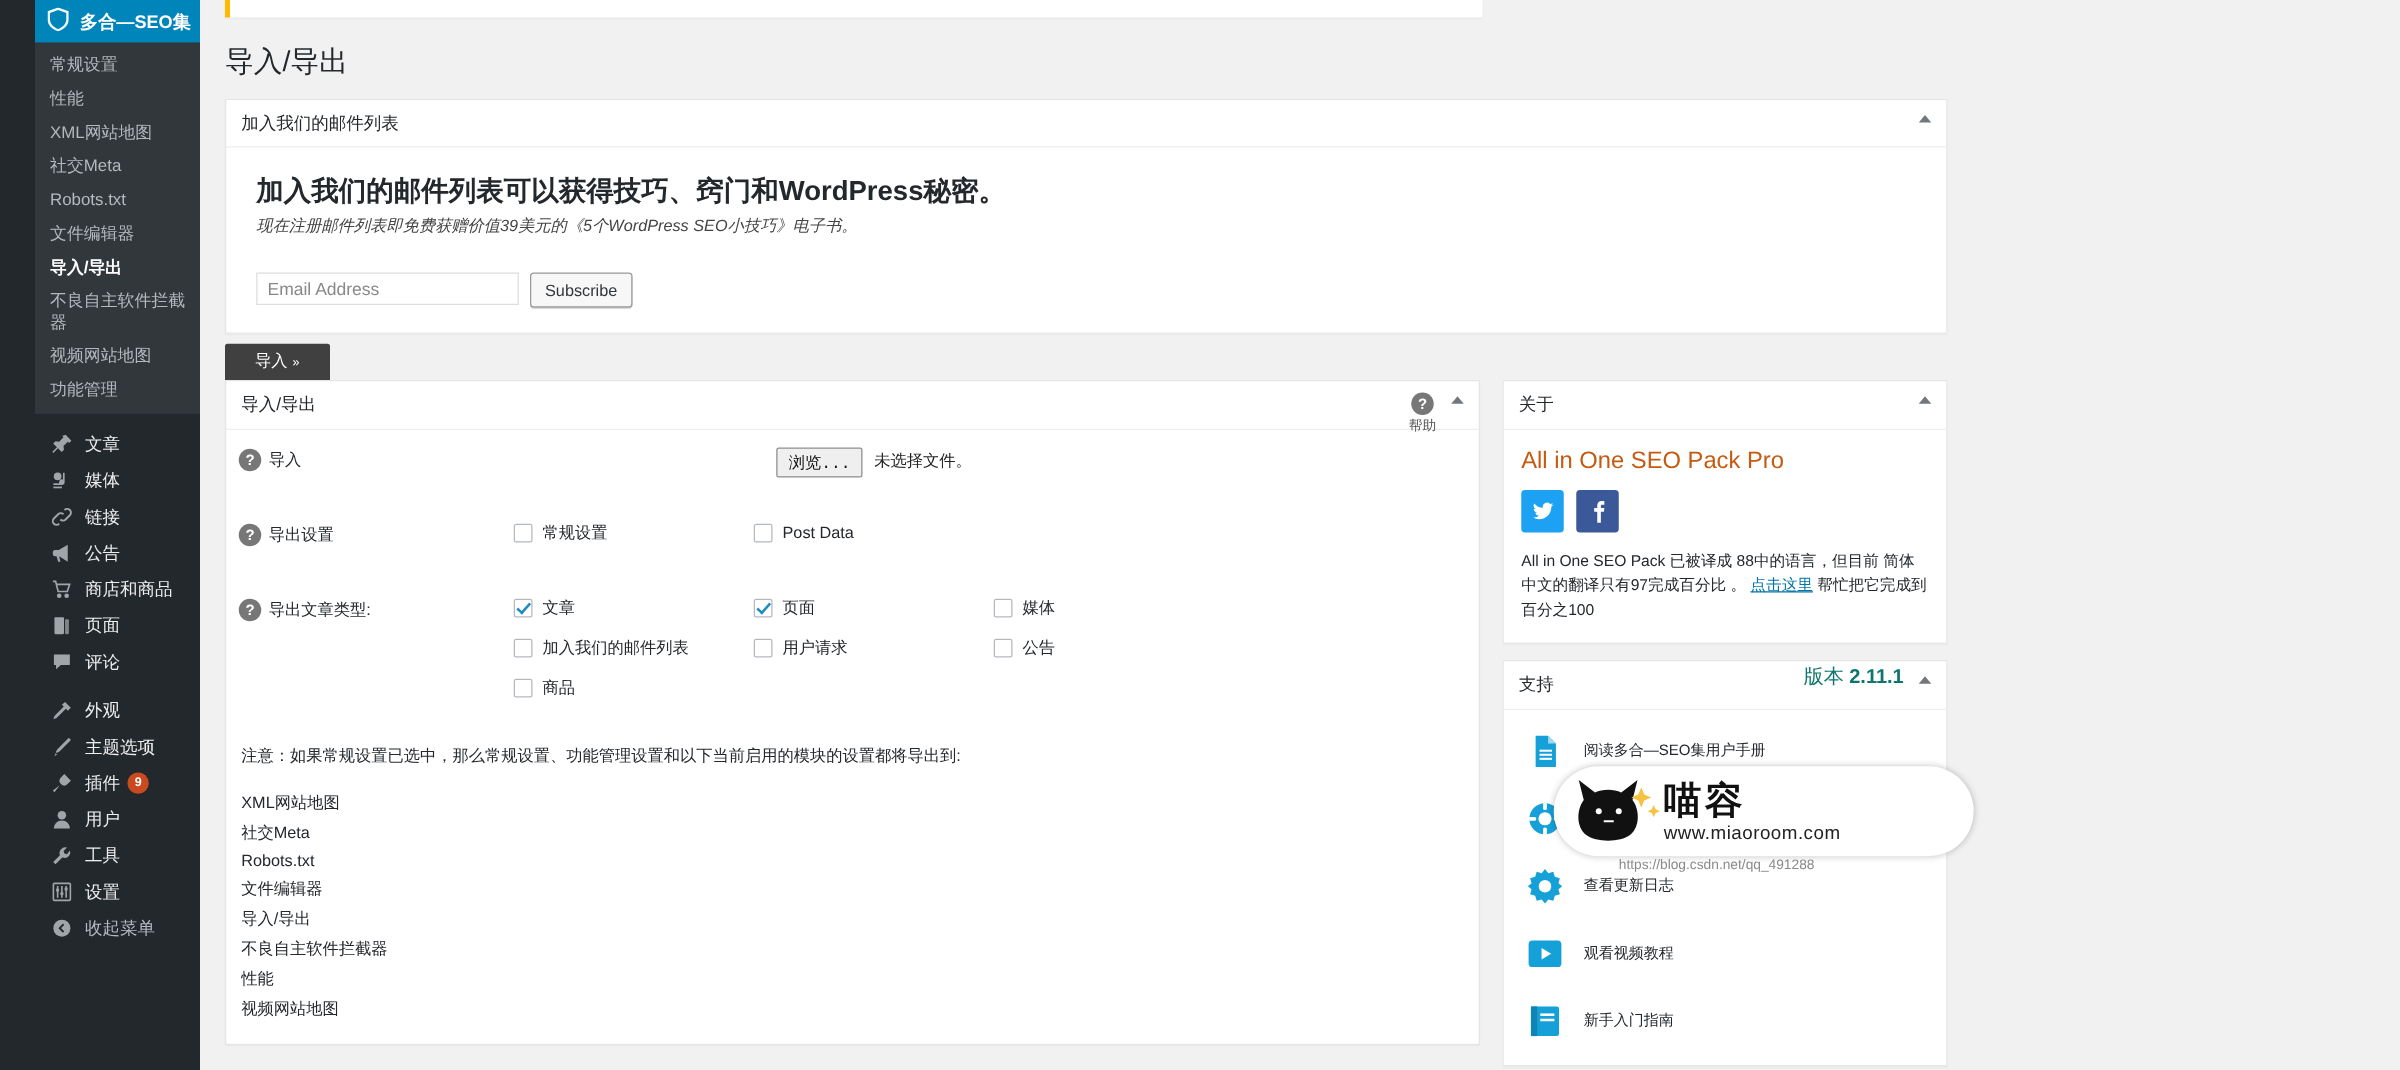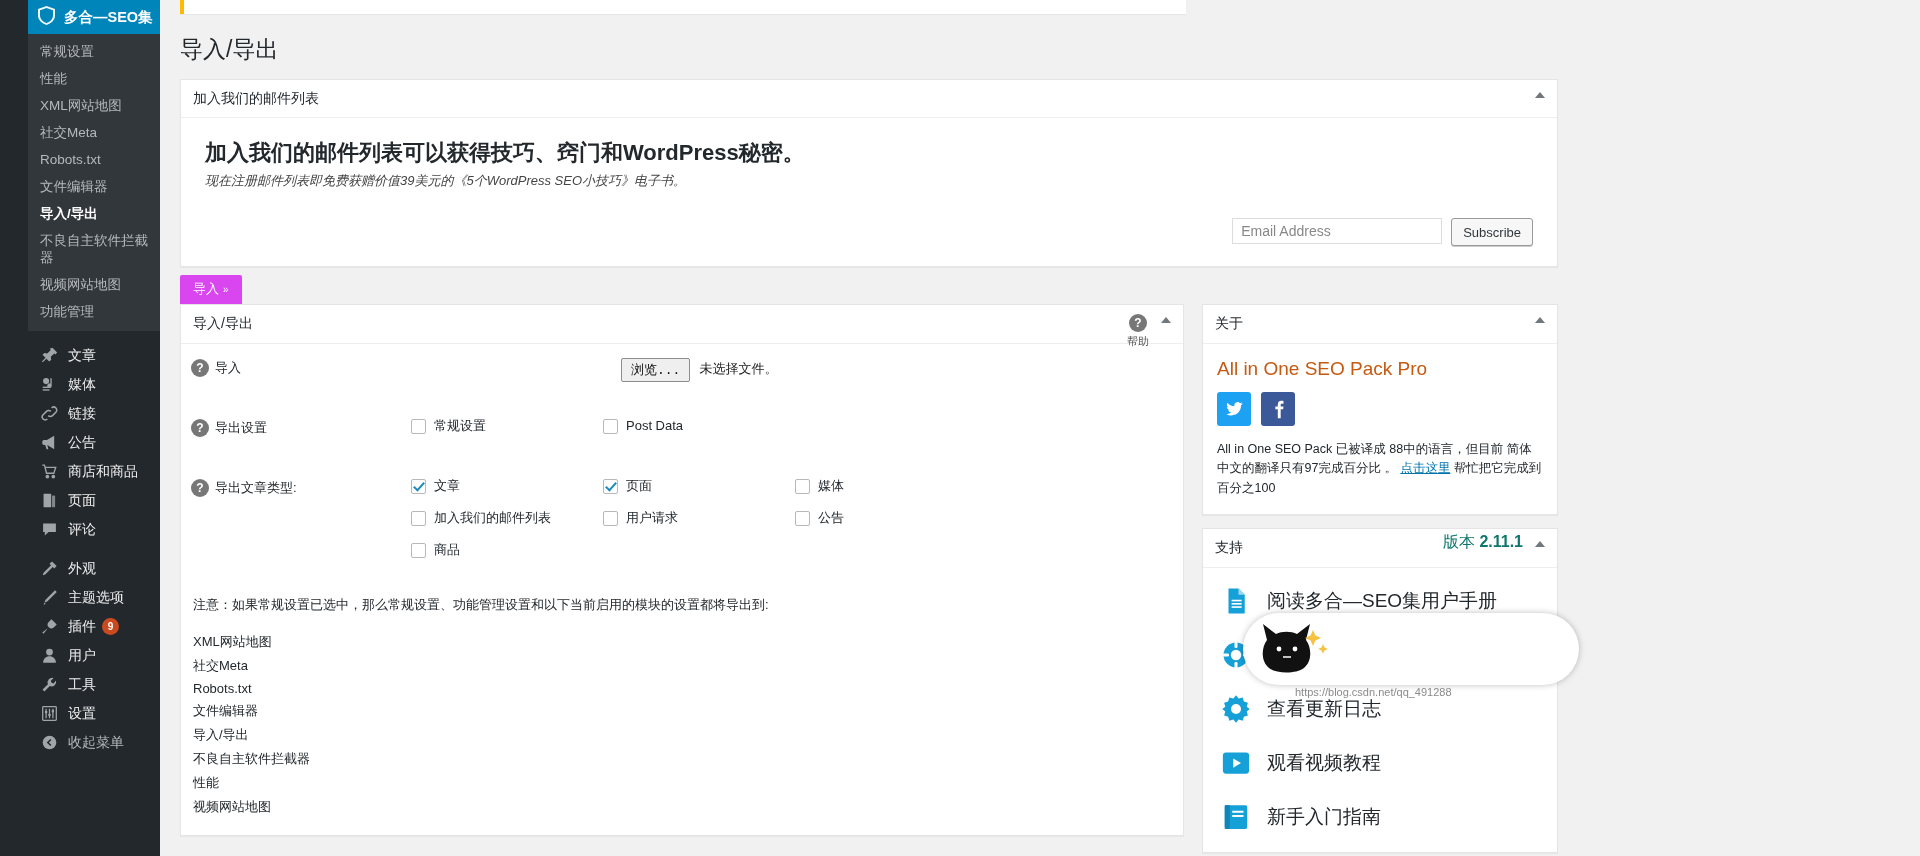--- a/index.html
+++ b/index.html
@@ -133,21 +133,21 @@
     border-right: 5px solid transparent;
     border-bottom: 6px solid #72777c;
     cursor: pointer;
   }
 
   
   #mailbox { margin: 0 20px 0 20px; width: 1378px; }
   .ml-body { padding: 14px 24px 20px 24px; }
   .ml-title { font-size: 22px; font-weight: 700; color: #23282d; margin: 6px 0 4px; }
   .ml-sub { font-size: 13px; font-style: italic; color: #444; margin-bottom: 28px; }
-  .ml-form { display: flex; align-items: stretch; justify-content: flex-end; }
+  .ml-form { display: flex; align-items: stretch; }
   .ml-input {
     width: 210px; height: 26px;
     border: 1px solid #ddd;
     padding: 2px 8px;
     font-size: 14px;
     color: #32373c;
     background: #fff;
     font-family: inherit;
   }
   .ml-input::placeholder { color: #888; }
@@ -162,23 +162,23 @@
     font-size: 13px;
     color: #32373c;
     cursor: pointer;
     font-family: inherit;
   }
 
   
   .tabrow { margin: 8px 0 0 20px; height: 29px; }
   .tab-active {
     display: inline-block;
-    background: #d946ef;
+    background: #404040;
     color: #fff;
-    padding: 5px 13px 6px;
+    padding: 5px 24px 6px;
     font-size: 13px;
     border-radius: 2px 2px 0 0;
     cursor: pointer;
     text-align: right;
   }
   .tab-active .chev { font-size: 10px; margin-left: 4px; }
 
   
   .cols { display: flex; padding: 0 20px; align-items: flex-start; }
   .col-left { width: 1004px; }
@@ -263,21 +263,21 @@
   .sq.tw { background: #1da1f2; }
   .sq.fb { background: #3b5998; }
   .about-text { font-size: 12.5px; line-height: 1.55; color: #23282d; }
   .about-text a { color: #0073aa; text-decoration: underline; }
 
   .ver { position: absolute; right: 34px; top: 2px; font-size: 16px; color: #0f766e; }
   .ver b { font-weight: 700; }
   .sup-body { padding: 6px 0 8px; }
   .sup-item { display: flex; align-items: center; padding: 10px 16px; cursor: pointer; }
   .sup-icn { width: 34px; height: 34px; margin-right: 14px; flex: 0 0 34px; display:flex; align-items:center; justify-content:center; }
-  .sup-label { font-size: 19px; color: #23282d; }
+  .sup-label { font-size: 12px; color: #23282d; }
 
   
   #wm {
     position: absolute;
     left: 1243px; top: 613px;
     width: 336px; height: 72px;
     background: #fff;
     border-radius: 36px;
     display: flex; align-items: center;
     box-shadow: 0 0 6px rgba(0,0,0,.25);
@@ -696,16 +696,20 @@
         <path d="M16 50 C8 44 8 30 14 22 L10 6 L23 16 C29 13 38 13 44 16 L57 6 L53 22 C59 30 59 44 51 50 C43 56 24 56 16 50 Z" fill="#111"></path>
         <circle cx="26" cy="31" r="2.4" fill="#fff"></circle>
         <circle cx="42" cy="31" r="2.4" fill="#fff"></circle>
         <path d="M30 39 h8" stroke="#fff" stroke-width="1.6"></path>
         <g fill="#f5c242">
           <path d="M60 12 l2.4 5.6 5.6 2.4 -5.6 2.4 -2.4 5.6 -2.4 -5.6 -5.6 -2.4 5.6 -2.4z"></path>
           <path d="M70 26 l1.5 3.4 3.4 1.5 -3.4 1.5 -1.5 3.4 -1.5 -3.4 -3.4 -1.5 3.4 -1.5z"></path>
         </g>
       </svg>
     </span>
+    <span class="wm-txt">
+      <div class="wm-top">喵容</div>
+      <div class="wm-bot">www.miaoroom.com</div>
+    </span>
   </div>
   <div id="wm-url">https://blog.csdn.net/qq_491288</div>
 
 </div>
 
 </body></html>

